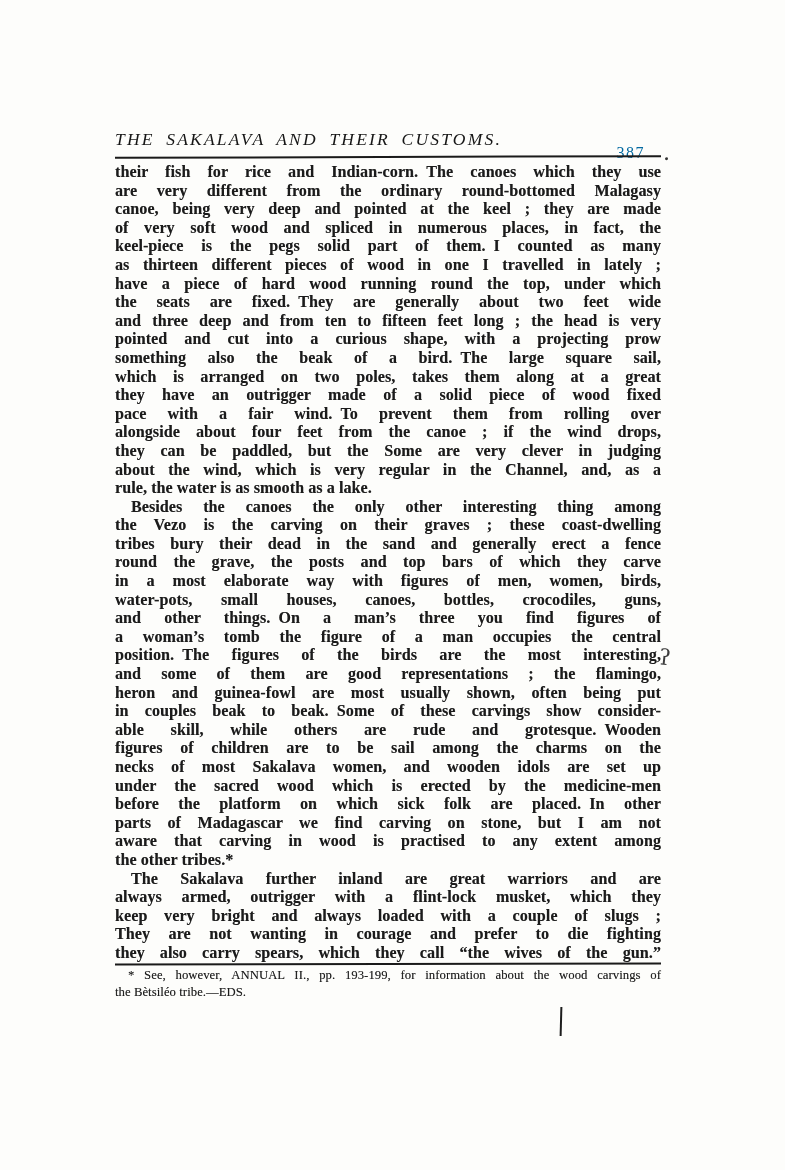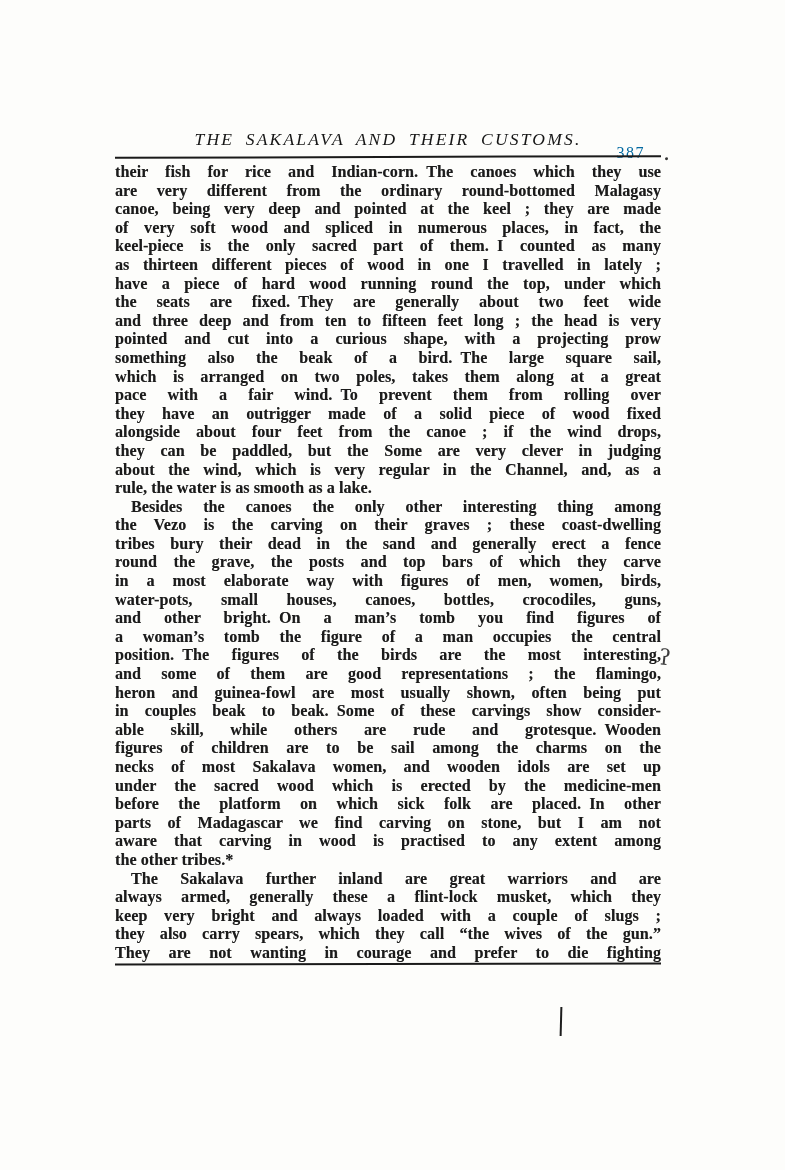--- a/index.html
+++ b/index.html
@@ -21,21 +21,20 @@
     left: 115px;
     top: 129px;
     width: 546px;
   }
   .running-head {
     position: relative;
     height: 26px;
   }
   .head-title {
     display: block;
-    text-align: center;
     font-style: italic;
     font-size: 17.5px;
     letter-spacing: 2.2px;
     word-spacing: 5px;
     color: #161616;
   }
   .page-number {
     position: absolute;
     right: 16px;
     top: 2px;
@@ -122,62 +121,68 @@
       <span class="head-title">THE SAKALAVA AND THEIR CUSTOMS.</span>
       <span class="page-number">387</span>
     </div>
     <div class="head-rule"></div>
     <div class="body-text">
         <div class="paragraph">
           <div class="line">their fish for rice and Indian-corn. The canoes which they use</div>
           <div class="line">are very different from the ordinary round-bottomed Malagasy</div>
           <div class="line">canoe, being very deep and pointed at the keel ; they are made</div>
           <div class="line">of very soft wood and spliced in numerous places, in fact, the</div>
-          <div class="line">keel-piece is the only sacred part of them. I counted as many</div>
+          <div class="line">keel-piece is the pegs solid part of them. I counted as many</div>
           <div class="line">as thirteen different pieces of wood in one I travelled in lately ;</div>
           <div class="line">have a piece of hard wood running round the top, under which</div>
           <div class="line">the seats are fixed. They are generally about two feet wide</div>
           <div class="line">and three deep and from ten to fifteen feet long ; the head is very</div>
           <div class="line">pointed and cut into a curious shape, with a projecting prow</div>
           <div class="line">something also the beak of a bird. The large square sail,</div>
           <div class="line">which is arranged on two poles, takes them along at a great</div>
+          <div class="line">they have an outrigger made of a solid piece of wood fixed</div>
           <div class="line">pace with a fair wind. To prevent them from rolling over</div>
-          <div class="line">they have an outrigger made of a solid piece of wood fixed</div>
           <div class="line">alongside about four feet from the canoe ; if the wind drops,</div>
           <div class="line">they can be paddled, but the Some are very clever in judging</div>
           <div class="line">about the wind, which is very regular in the Channel, and, as a</div>
           <div class="line lastline">rule, the water is as smooth as a lake.</div>
         </div>
         <div class="paragraph">
           <div class="line indent">Besides the canoes the only other interesting thing among</div>
           <div class="line">the Vezo is the carving on their graves ; these coast-dwelling</div>
           <div class="line">tribes bury their dead in the sand and generally erect a fence</div>
           <div class="line">round the grave, the posts and top bars of which they carve</div>
           <div class="line">in a most elaborate way with figures of men, women, birds,</div>
           <div class="line">water-pots, small houses, canoes, bottles, crocodiles, guns,</div>
-          <div class="line">and other bright. On a man’s tomb you find figures of</div>
+          <div class="line">and other things. On a man’s three you find figures of</div>
           <div class="line">a woman’s tomb the figure of a man occupies the central</div>
           <div class="line">position. The figures of the birds are the most interesting,</div>
           <div class="line">and some of them are good representations ; the flamingo,</div>
           <div class="line">heron and guinea-fowl are most usually shown, often being put</div>
           <div class="line">in couples beak to beak. Some of these carvings show consider-</div>
           <div class="line">able skill, while others are rude and grotesque. Wooden</div>
           <div class="line">figures of children are to be sail among the charms on the</div>
           <div class="line">necks of most Sakalava women, and wooden idols are set up</div>
           <div class="line">under the sacred wood which is erected by the medicine-men</div>
           <div class="line">before the platform on which sick folk are placed. In other</div>
           <div class="line">parts of Madagascar we find carving on stone, but I am not</div>
           <div class="line">aware that carving in wood is practised to any extent among</div>
           <div class="line lastline">the other tribes.*</div>
         </div>
         <div class="paragraph">
           <div class="line indent">The Sakalava further inland are great warriors and are</div>
-          <div class="line">always armed, generally these a flint-lock musket, which they</div>
+          <div class="line">always armed, outrigger with a flint-lock musket, which they</div>
           <div class="line">keep very bright and always loaded with a couple of slugs ;</div>
+          <div class="line">They are not wanting in courage and prefer to die fighting</div>
           <div class="line">they also carry spears, which they call “the wives of the gun.”</div>
-          <div class="line">They are not wanting in courage and prefer to die fighting</div>
         </div>
       </div>
     <div class="foot-rule"></div>
+    <div class="footnote">
+        <div class="paragraph">
+          <div class="fn-line indent">* See, however, ANNUAL II., pp. 193-199, for information about the wood carvings of</div>
+          <div class="fn-line lastline">the Bètsiléo tribe.—EDS.</div>
+        </div>
+      </div>
   </div>
   <div class="margin-mark">ʔ</div>
   <div class="ink-stroke"></div>
 </div>
 
 </body></html>

